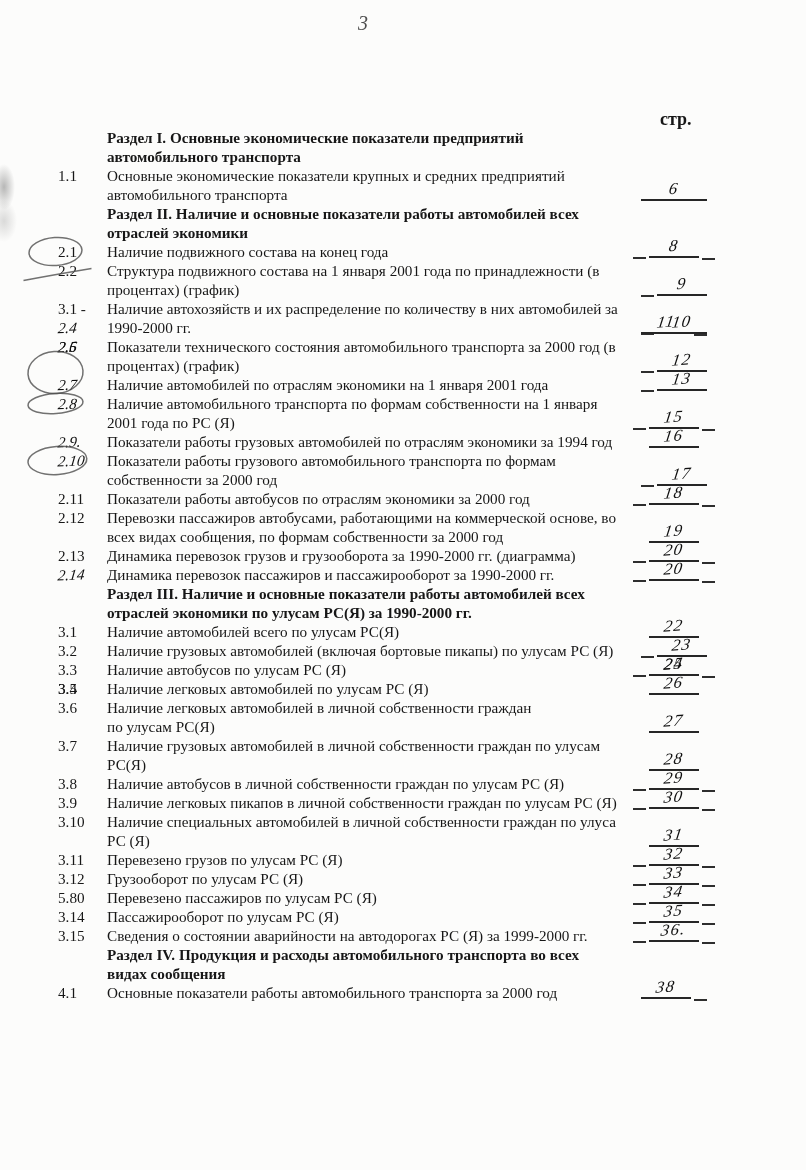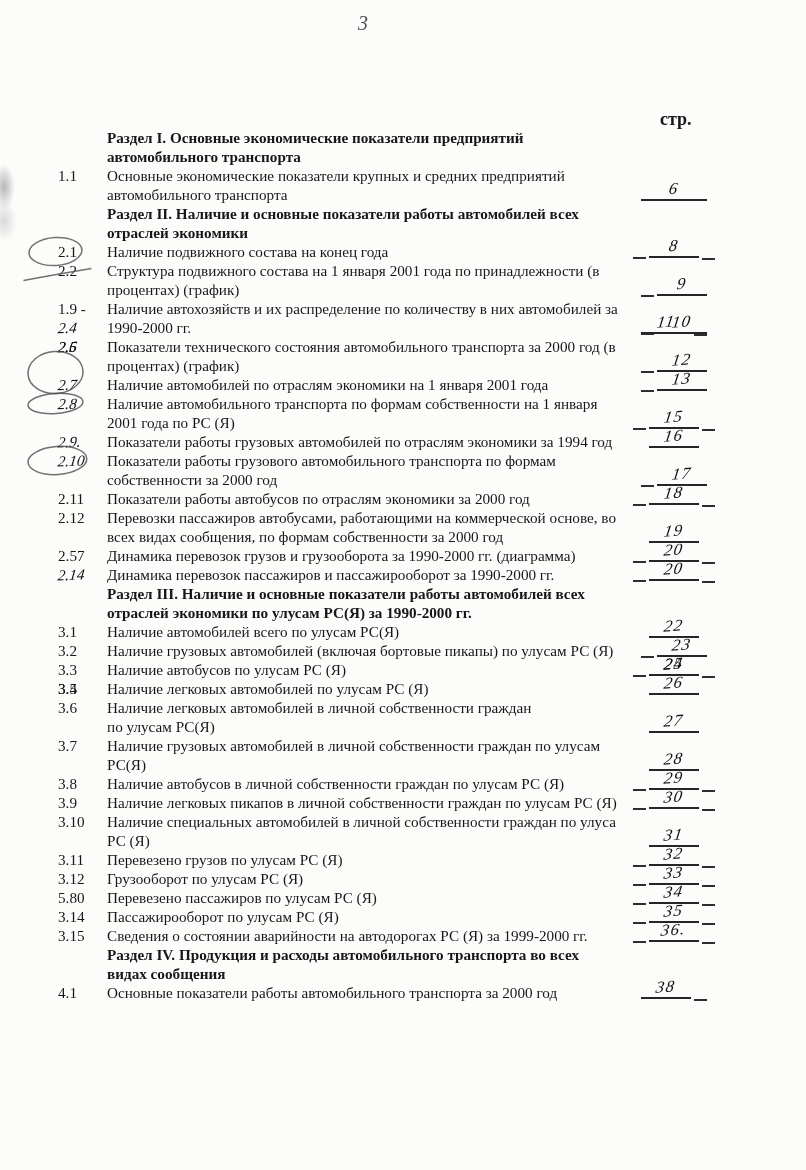--- a/index.html
+++ b/index.html
@@ -77,21 +77,21 @@
         </div>
         <div class="txt">Структура подвижного состава на 1 января 2001 года по принадлежности (в
 процентах) (график)</div>
         <div class="pg">
           <span class="dash dl"></span>
           <span class="pnum"><span class="ink">9</span></span>
         </div>
       </div>
       <div class="row">
         <div class="num">
-          <span class="nline"><span class="ntext">1.9 -</span></span>
+          <span class="nline"><span class="ntext">3.1 -</span></span>
           <span class="nline"><span class="ntext hand">2.4</span></span>
         </div>
         <div class="txt">Наличие автохозяйств и их распределение по количеству в них автомобилей за
 1990-2000 гг.</div>
         <div class="pg">
           <span class="dash dl"></span>
           <span class="pnum"><span class="ink">10</span></span>
         </div>
       </div>
       <div class="row">
@@ -172,21 +172,21 @@
           <span class="nline"><span class="ntext">2.12</span></span>
         </div>
         <div class="txt">Перевозки пассажиров автобусами, работающими на коммерческой основе, во
 всех видах сообщения, по формам собственности за 2000 год</div>
         <div class="pg">
           <span class="pnum"><span class="ink">19</span></span>
         </div>
       </div>
       <div class="row">
         <div class="num">
-          <span class="nline"><span class="ntext">2.57</span></span>
+          <span class="nline"><span class="ntext">2.13</span></span>
         </div>
         <div class="txt">Динамика перевозок грузов и грузооборота за 1990-2000 гг. (диаграмма)</div>
         <div class="pg">
           <span class="dash dl"></span>
           <span class="pnum"><span class="ink">20</span></span>
           <span class="dash dr"></span>
         </div>
       </div>
       <div class="row">
         <div class="num">

